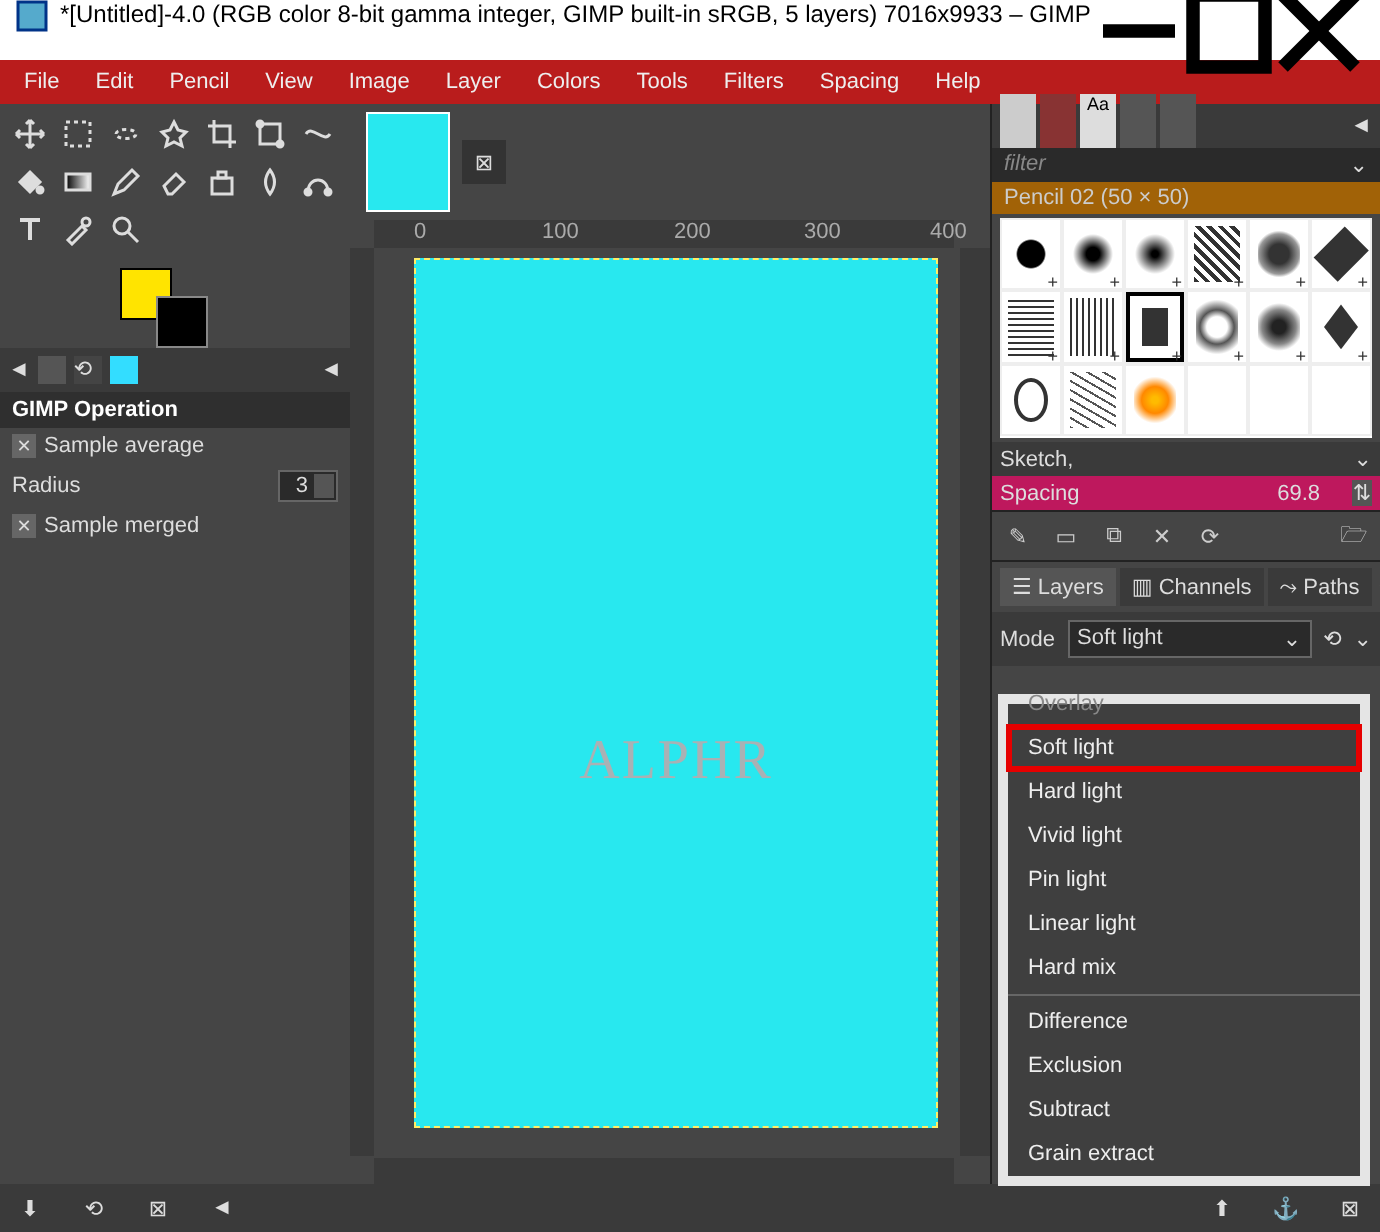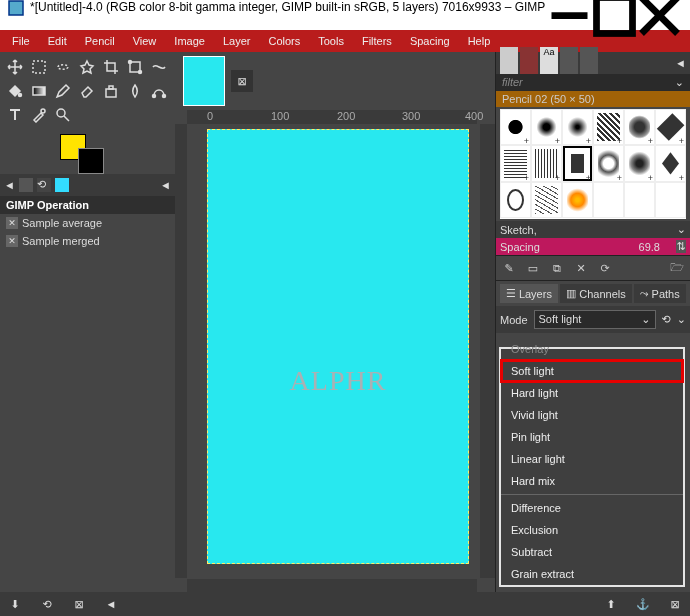--- a/index.html
+++ b/index.html
@@ -54,21 +54,21 @@
 .catrow{display:flex;align-items:flex-end;gap:16px;padding:2px 4px;background:#3a3a3a}
 .catrow .v{margin-left:auto}
 .iconrow{display:flex;gap:6px;padding:3px 4px;border-top:1px solid #222;border-bottom:1px solid #222}
 .iconrow .ib{width:18px;height:18px;display:flex;align-items:center;justify-content:center;color:#ccc}
 .layertabs{display:flex;padding:3px 4px;gap:2px}
 .ltab{padding:3px 6px;background:#3a3a3a;display:flex;align-items:center;gap:3px}
 .ltab.active{background:#555}
 .moderow{display:flex;align-items:center;gap:6px;padding:4px;background:#3a3a3a}
 .modesel{flex:1;background:#2a2a2a;border:1px solid #666;padding:2px 4px;display:flex}
 .modesel .v{margin-left:auto}
-.dropdown{position:absolute;right:5px;top:347px;width:186px;background:#3f3f3f;border:2px solid #e5e5e5;z-index:10}
+.dropdown{position:absolute;right:5px;top:347px;width:186px;background:#3f3f3f;border:5px solid #e5e5e5;z-index:10}
 .dditem{padding:5px 10px;color:#eee}
 .dditem.highlight{outline:3px solid #e60000;outline-offset:-2px}
 .ddsep{height:1px;background:#666;margin:2px 0}
 .bottombar{position:absolute;bottom:0;left:0;right:0;height:24px;background:#3a3a3a;display:flex;align-items:center;padding:0 6px;gap:14px}
 .bottombar .ico{width:18px;height:18px;display:flex;align-items:center;justify-content:center}
 svg{stroke:#ddd;fill:none;stroke-width:1.5}
 </style>
 </head>
 <body>
 
@@ -223,20 +223,24 @@
       <span>◄</span>
       <div class="sq"></div>
       <div class="sq" style="background:#444">⟲</div>
       <div class="sq cyan"></div>
       <span class="arrow">◄</span>
     </div>
     <div class="opthdr">GIMP Operation</div>
     <div class="optrow">
       <div class="cx">✕</div>
       <span>Sample average</span>
+    </div>
+    <div class="optrow">
+      <span>Radius</span>
+      <div class="spin">3</div>
     </div>
     <div class="optrow">
       <div class="cx">✕</div>
       <span>Sample merged</span>
     </div>
   </div>
 
   <div class="center">
     <div class="thumbs">
       <div class="thumb1"></div>

